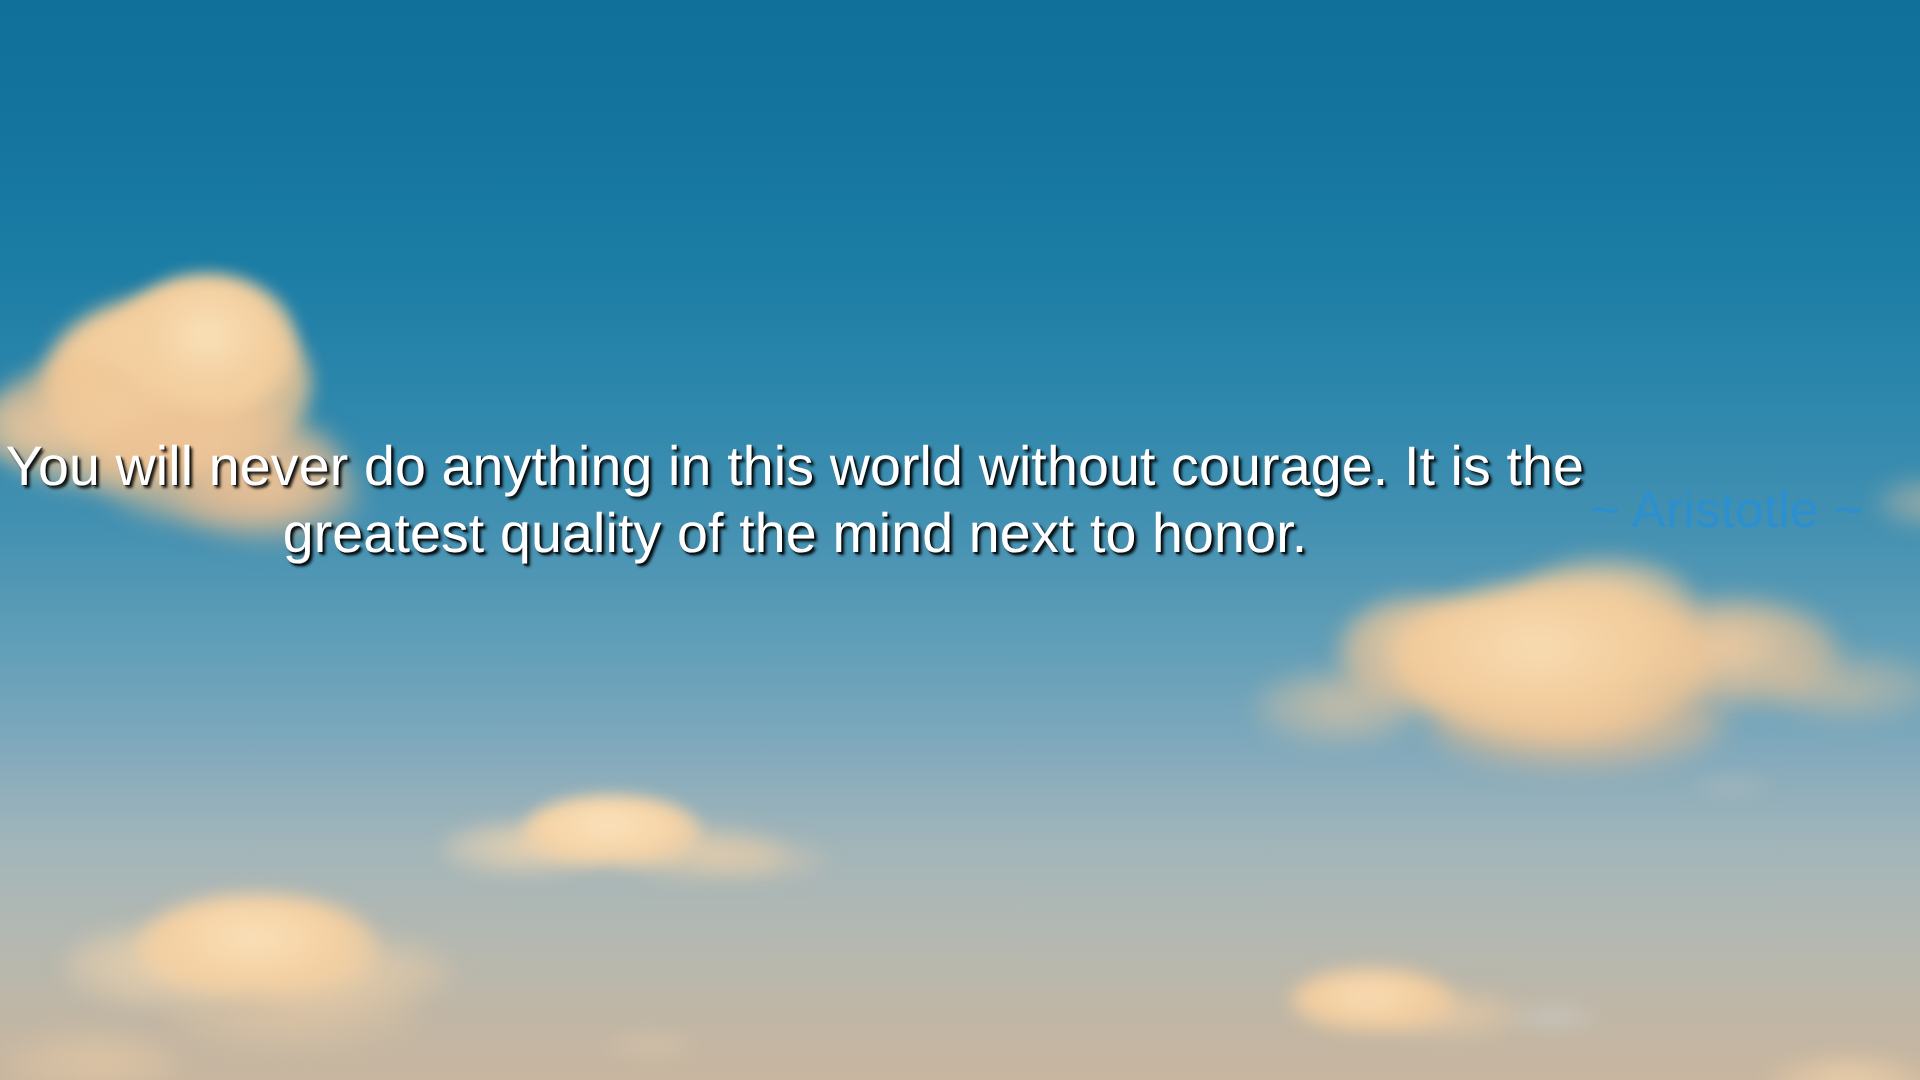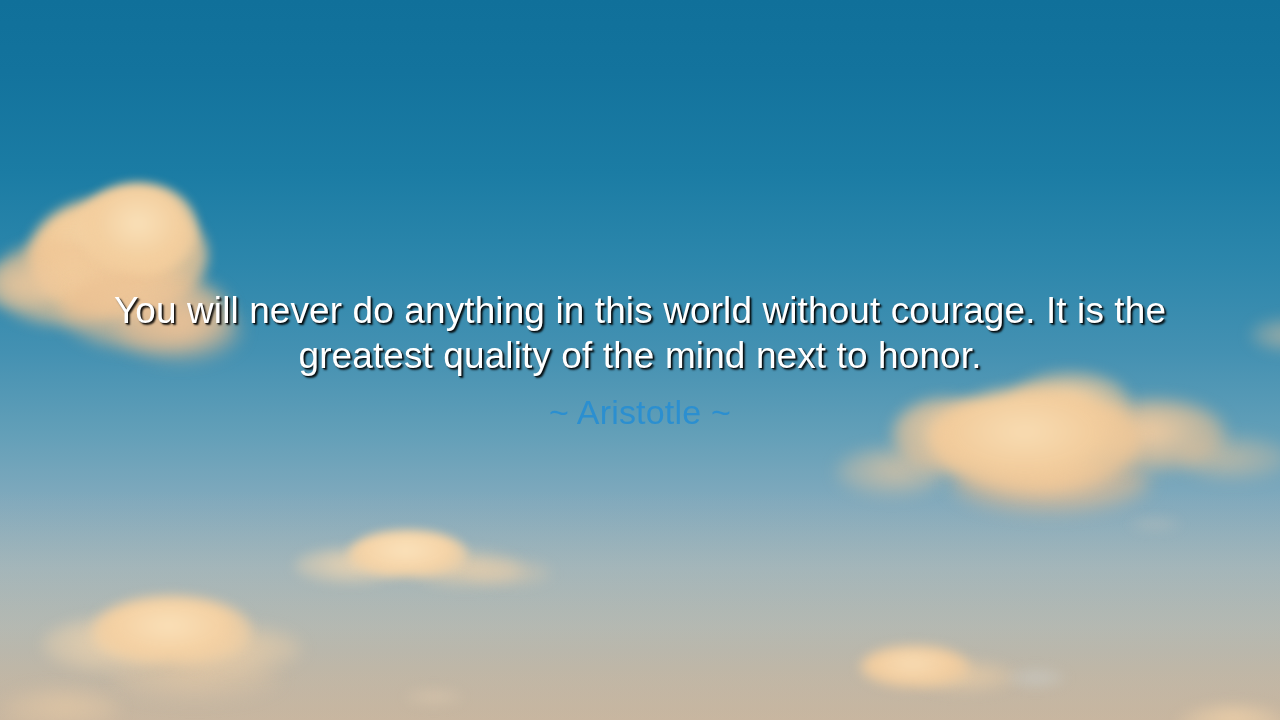--- a/index.html
+++ b/index.html
@@ -155,21 +155,21 @@
            background: radial-gradient(ellipse at 50% 50%, rgba(215,203,188,0.3) 0%, rgba(215,203,188,0) 100%);
            filter: blur(6px); }
 
   
   .overlay {
     position: absolute;
     left: 0;
     right: 0;
     top: 288px;
     display: flex;
-    flex-direction: column;
+    flex-direction: row;
     align-items: center;
   }
 
   .quote-text {
     width: 1060px;
     margin: 0;
     text-align: center;
     color: #ffffff;
     font-size: 37px;
     line-height: 45px;

